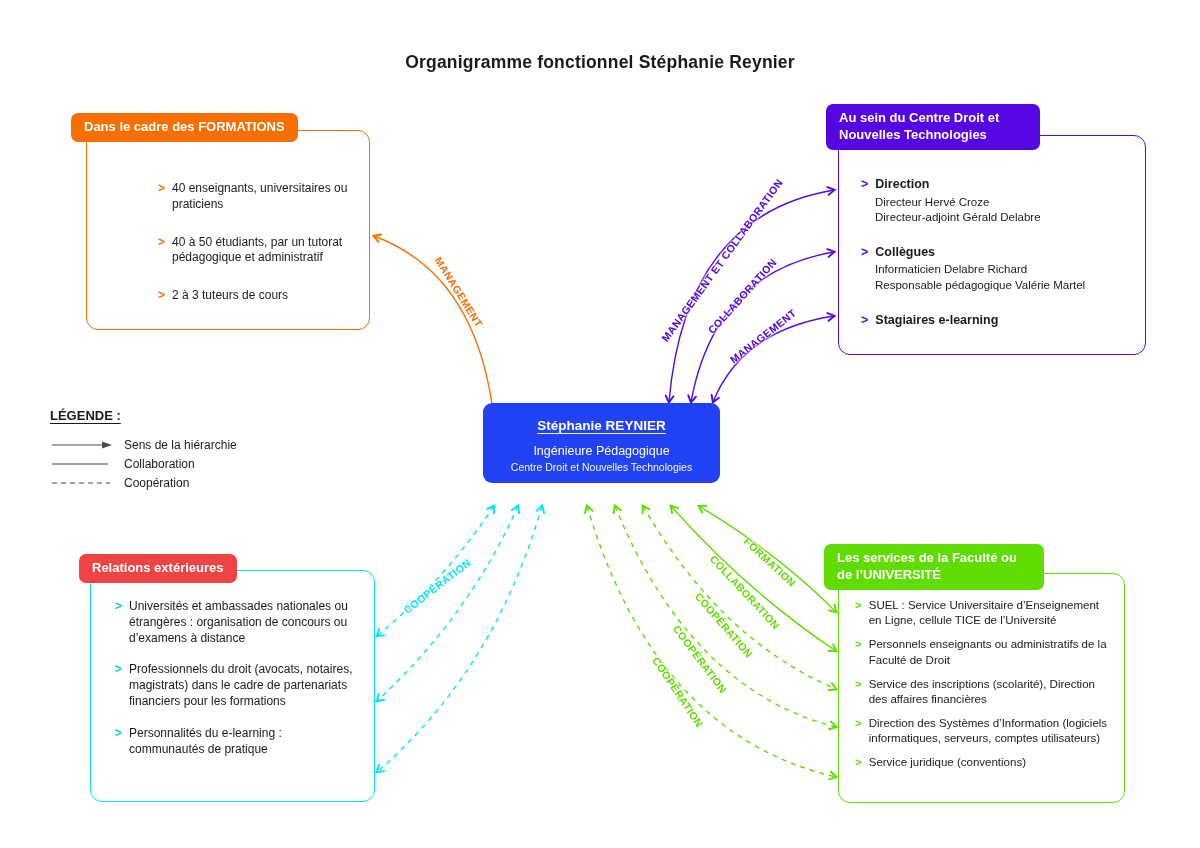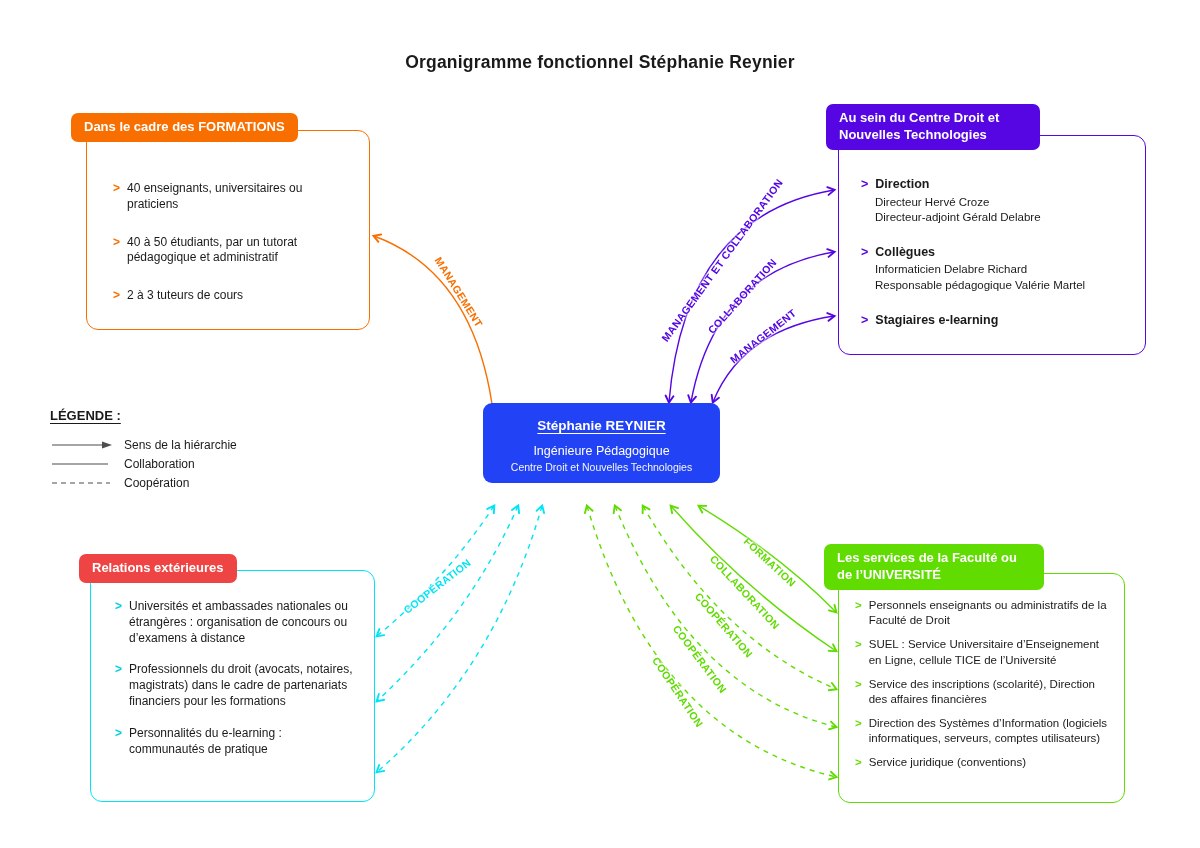--- a/index.html
+++ b/index.html
@@ -25,21 +25,21 @@
   .edge-label {
     position:absolute; z-index:2; white-space:nowrap;
     font-size:10.5px; font-weight:700; letter-spacing:.4px;
     text-shadow: 0 0 2px #fff, 0 0 3px #fff, 0 0 3px #fff;
   }
   .el-orange { color:#F86F00; } .el-violet { color:#5506E3; }
   .el-green  { color:#60DC00; } .el-cyan  { color:#00E4F5; }
 
   
   .panel { position:absolute; z-index:3; background:#fff; border:1px solid; border-radius:12px; }
-  .br-orange { border-color:#F86F00; } .br-violet { border-color:#5506E3; }
+  .br-orange { border-color:#F86F00;padding-left:45px; } .br-violet { border-color:#5506E3; }
   .br-cyan   { border-color:#00E4F5; } .br-green  { border-color:#60DC00; }
 
   .tab {
     position:absolute; z-index:4; color:#fff; font-weight:700; font-size:13px;
     padding:6px 13px; border-radius:7px; line-height:1.3;
   }
   .bg-orange { background:#F86F00; } .bg-violet { background:#5506E3; }
   .bg-cyan   { background:#ef4444; } .bg-green  { background:#60DC00; }
 
   .pf { left:86px;  top:130px; width:284px; height:200px; }
@@ -233,28 +233,28 @@
         <span class="itxt">Personnalités du e-learning : communautés de pratique</span>
       </div>
     </div>
   </section>
 
   <section class="panel br-green ps">
     <div class="tab bg-green">Les services de la Faculté ou de l’UNIVERSITÉ</div>
     <div class="pbody">
       <div class="item">
         <span class="bullet b-green"></span>
+        <span class="itxt">SUEL : Service Universitaire d’Enseignement en Ligne, cellule TICE de l’Université</span>
+      </div>
+      <div class="item">
+        <span class="bullet b-green"></span>
         <span class="itxt">Personnels enseignants ou administratifs de la Faculté de Droit</span>
       </div>
       <div class="item">
         <span class="bullet b-green"></span>
-        <span class="itxt">SUEL : Service Universitaire d’Enseignement en Ligne, cellule TICE de l’Université</span>
-      </div>
-      <div class="item">
-        <span class="bullet b-green"></span>
         <span class="itxt">Service des inscriptions (scolarité), Direction des affaires financières</span>
       </div>
       <div class="item">
         <span class="bullet b-green"></span>
         <span class="itxt">Direction des Systèmes d’Information (logiciels informatiques, serveurs, comptes utilisateurs)</span>
       </div>
       <div class="item">
         <span class="bullet b-green"></span>
         <span class="itxt">Service juridique (conventions)</span>
       </div>

